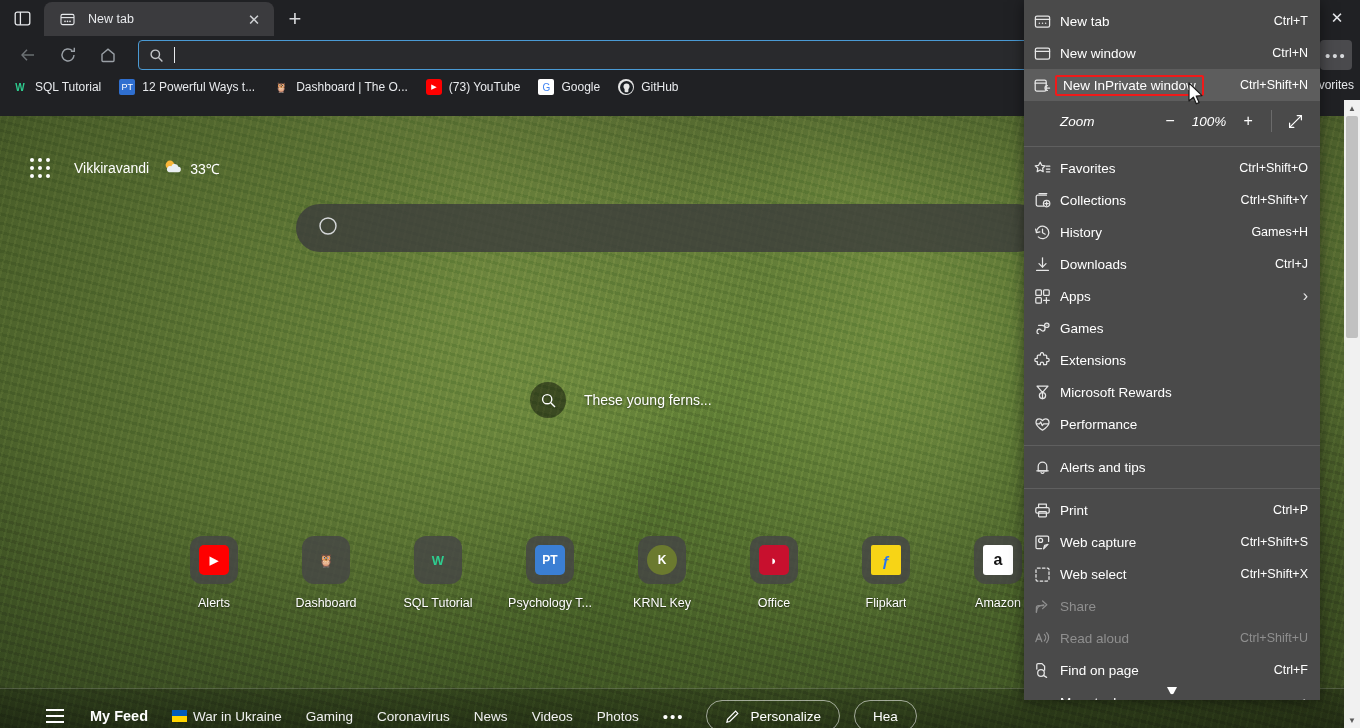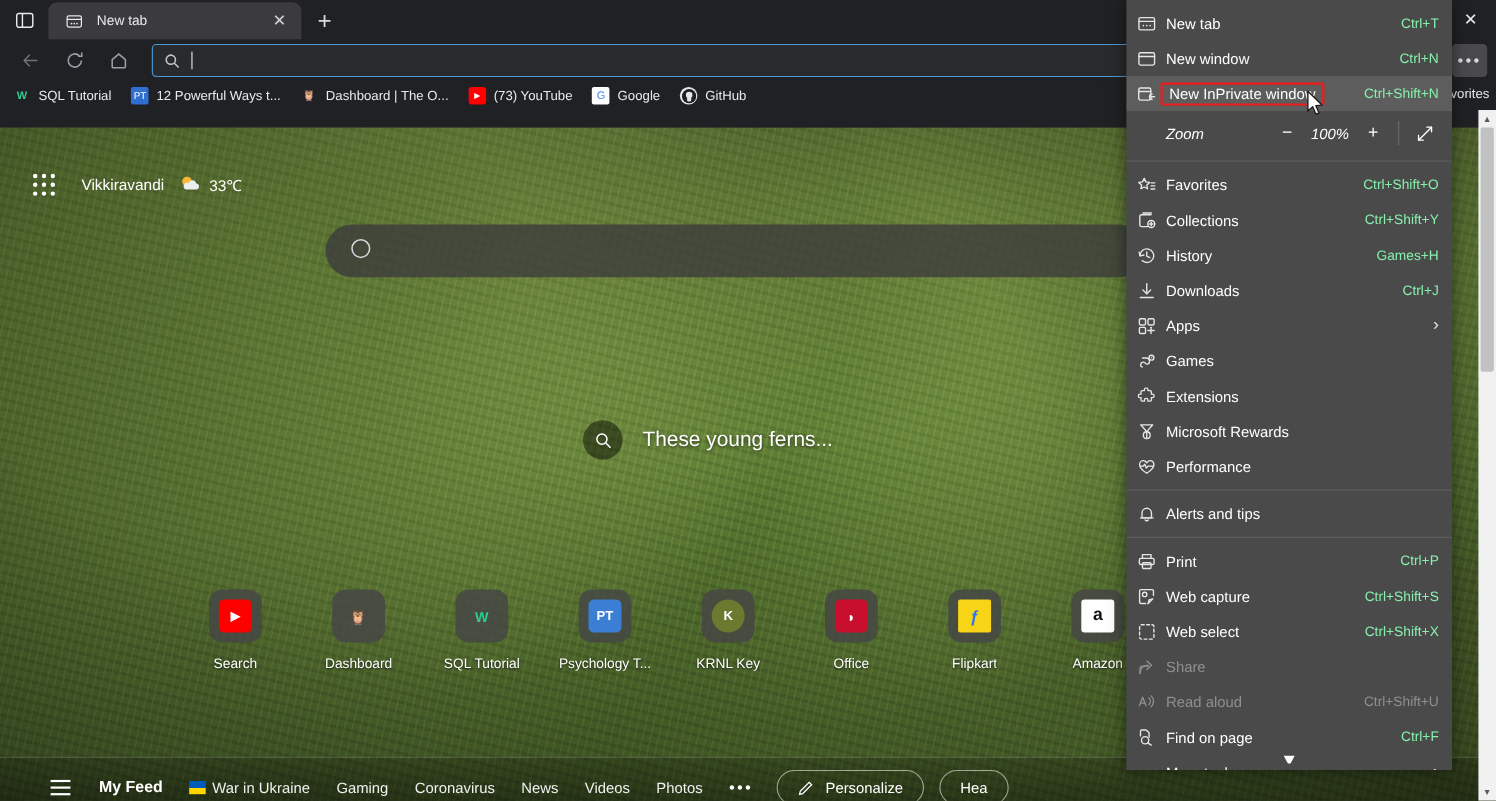--- a/index.html
+++ b/index.html
@@ -197,21 +197,21 @@
     position: absolute; top: 266px; left: 530px;
     display: flex; align-items: center;
   }
   .ferns-circle {
     width: 36px; height: 36px; border-radius: 50%;
     background: rgba(0,0,0,0.45);
     display: flex; align-items: center; justify-content: center;
     color: #fff;
   }
   .ferns-text {
-    color: #fff; font-size: 19px; margin-left: 18px;
+    color: #fff; font-size: 14px; margin-left: 18px;
     text-shadow: 0 1px 3px rgba(0,0,0,0.6);
   }
 
   
   .tiles {
     position: absolute; top: 420px; left: 0;
     width: 1360px;
     display: flex; align-items: flex-start;
     padding-left: 158px;
   }
@@ -306,21 +306,21 @@
     padding: 0 12px 0 10px;
     position: relative;
   }
   .mi.hl { background: #5d5d5d; }
   .mi-ic {
     width: 26px; flex: 0 0 auto;
     display: flex; align-items: center; justify-content: flex-start;
     color: #e6e6e6;
   }
   .mi-label { flex: 1 1 auto; white-space: nowrap; }
-  .mi-accel { color: #86efac; font-size: 12.5px; white-space: nowrap; }
+  .mi-accel { color: #ffffff; font-size: 12.5px; white-space: nowrap; }
   .mi-chev { color: #e4e4e4; font-size: 12px; }
   .mi.disabled .mi-label, .mi.disabled .mi-accel, .mi.disabled .mi-ic { color: #8f8f8f; }
   .mi.redbox .mi-label {
     border: 2px solid #f01a1a; border-radius: 2px;
     padding: 1px 6px; margin-left: -5px;
     flex: 0 0 auto;
   }
   .mi.redbox .spacer { flex: 1 1 auto; }
   .sep { height: 1px; background: #5f5f5f; margin: 5px 0; }
 
@@ -399,21 +399,21 @@
         </svg>
       </span>
       <span class="ferns-text">These young ferns...</span>
     </div>
 
     <div class="tiles" id="tiles">
         <div class="tile">
           <div class="tile-ic">
             <div class="tile-badge" style="background: rgb(255, 0, 0); color: rgb(255, 255, 255); font-size: 11px;">▶</div>
           </div>
-          <div class="tile-label">Search</div>
+          <div class="tile-label">Alerts</div>
         </div>
         <div class="tile">
           <div class="tile-ic">
             <div class="tile-badge" style="background: transparent; color: rgb(217, 192, 140);">🦉</div>
           </div>
           <div class="tile-label">Dashboard</div>
         </div>
         <div class="tile">
           <div class="tile-ic">
             <div class="tile-badge" style="background: transparent; color: rgb(46, 204, 143);">W</div>

